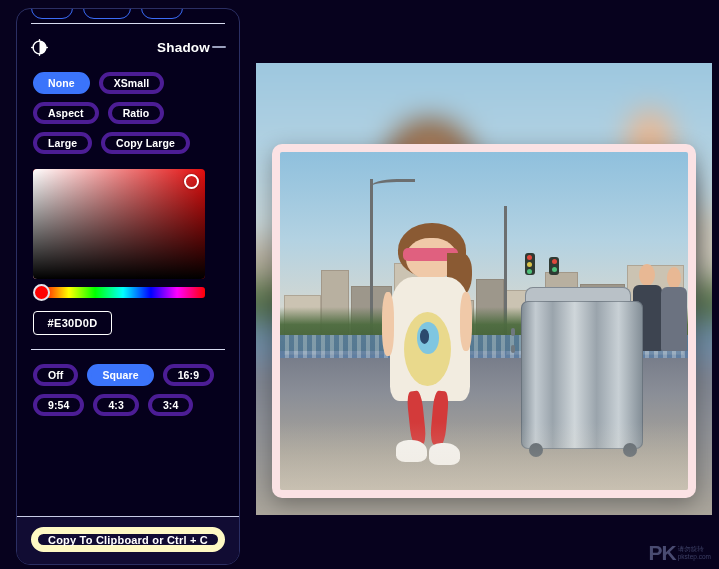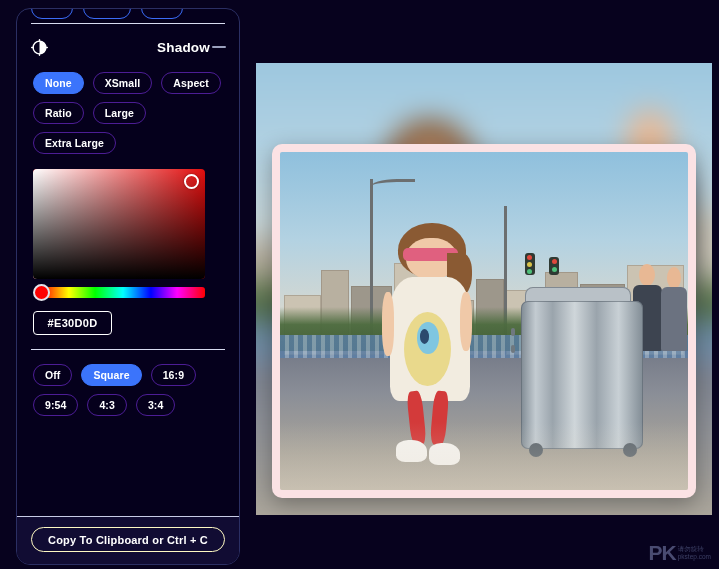--- a/index.html
+++ b/index.html
@@ -96,21 +96,21 @@
   .pill-wrap {
     display: flex;
     flex-wrap: wrap;
     gap: 8px 9px;
     padding: 14px 14px 0 16px;
   }
   .pill {
     height: 22px;
     padding: 0 11px;
     border-radius: 12px;
-    border: 1px solid #4c1d95;
+    border: 4px solid #4c1d95;
     background: transparent;
     color: #ffffff;
     font-size: 10.5px;
     font-weight: 700;
     display: flex;
     align-items: center;
     justify-content: center;
     white-space: nowrap;
     letter-spacing: .1px;
   }
@@ -198,21 +198,21 @@
     border-radius: 13px;
     display: flex;
     align-items: center;
     justify-content: center;
     font-size: 11px;
     font-weight: 700;
     color: #ffffff;
     letter-spacing: .2px;
   }
   .big-btn.ghost {
-    border: 1px solid #fef9c3;
+    border: 7px solid #fef9c3;
     background: transparent;
   }
   .big-btn.primary {
     background: #3b74fb;
     border: 1px solid #3b74fb;
   }
 
   
   #canvas {
     position: absolute;
@@ -440,21 +440,21 @@
             <i></i>
           </div>
       </div>
 
       <div class="pill-wrap">
         <div class="pill active">None</div>
         <div class="pill">XSmall</div>
         <div class="pill">Aspect</div>
         <div class="pill">Ratio</div>
         <div class="pill">Large</div>
-        <div class="pill">Extra Large</div>
+        <div class="pill">Copy Large</div>
       </div>
 
       <div class="sat-box">
         <div class="sat-base"></div>
         <div class="sat-white"></div>
         <div class="sat-black"></div>
         <div class="sat-handle"></div>
       </div>
 
       <div class="hue-row">

